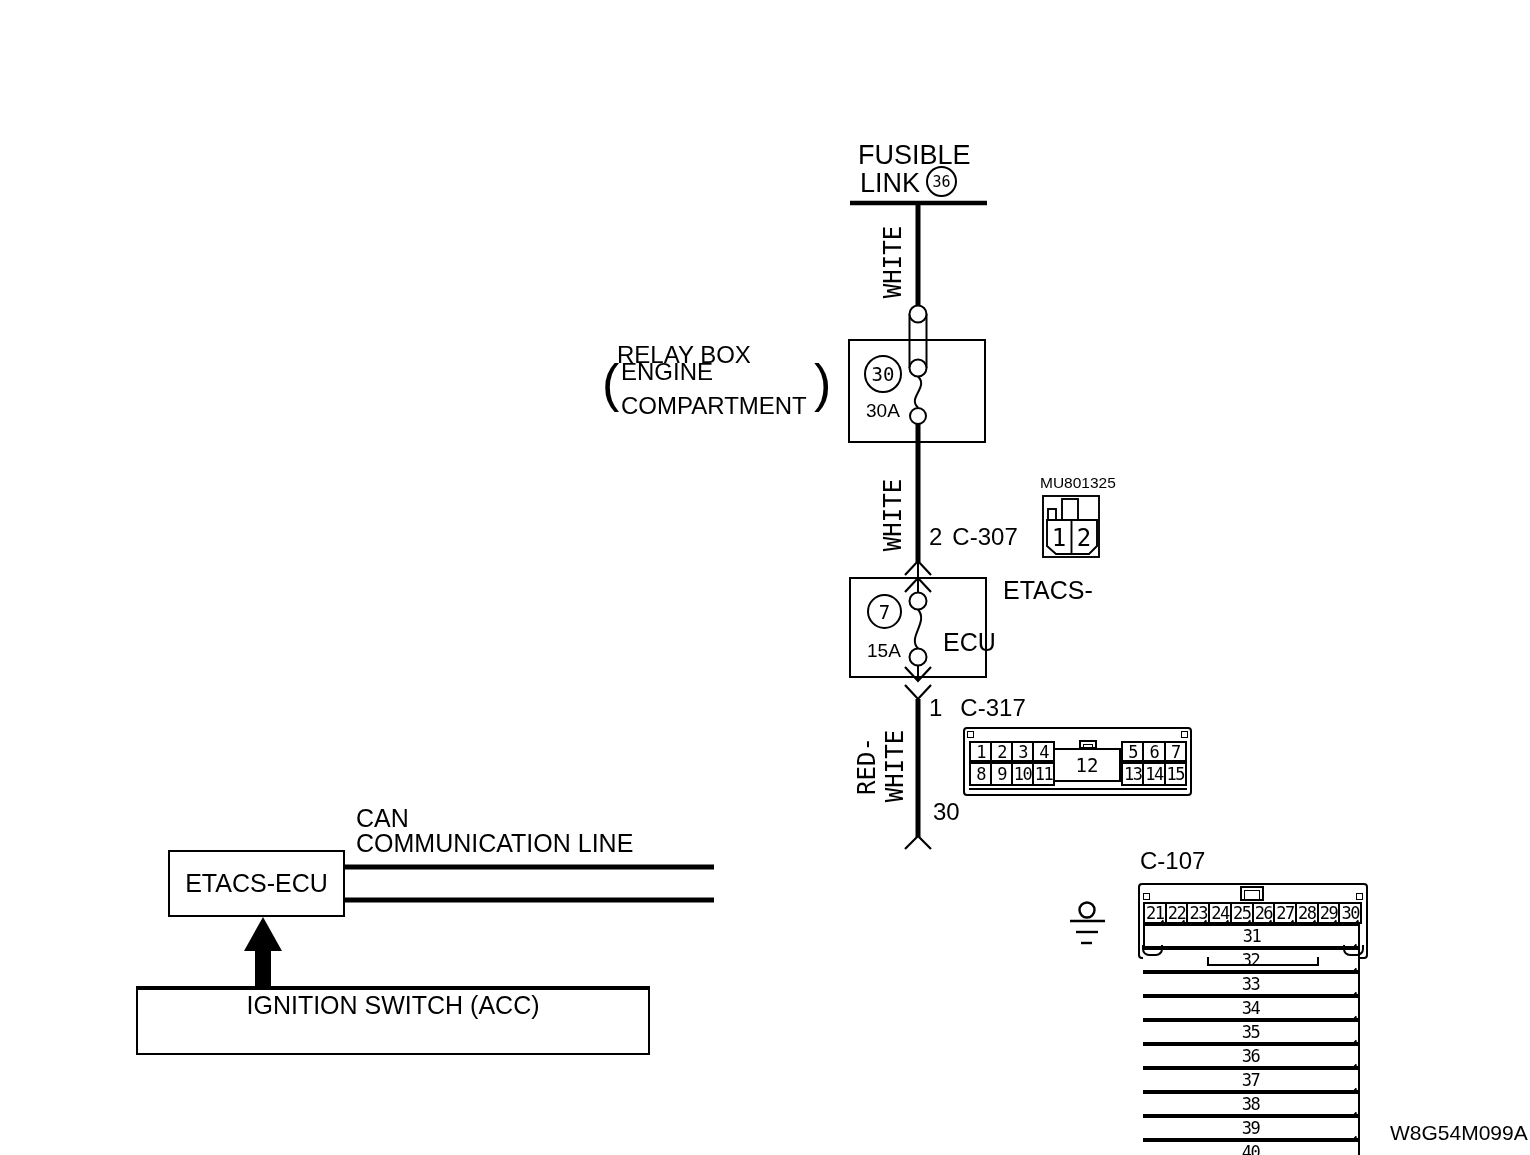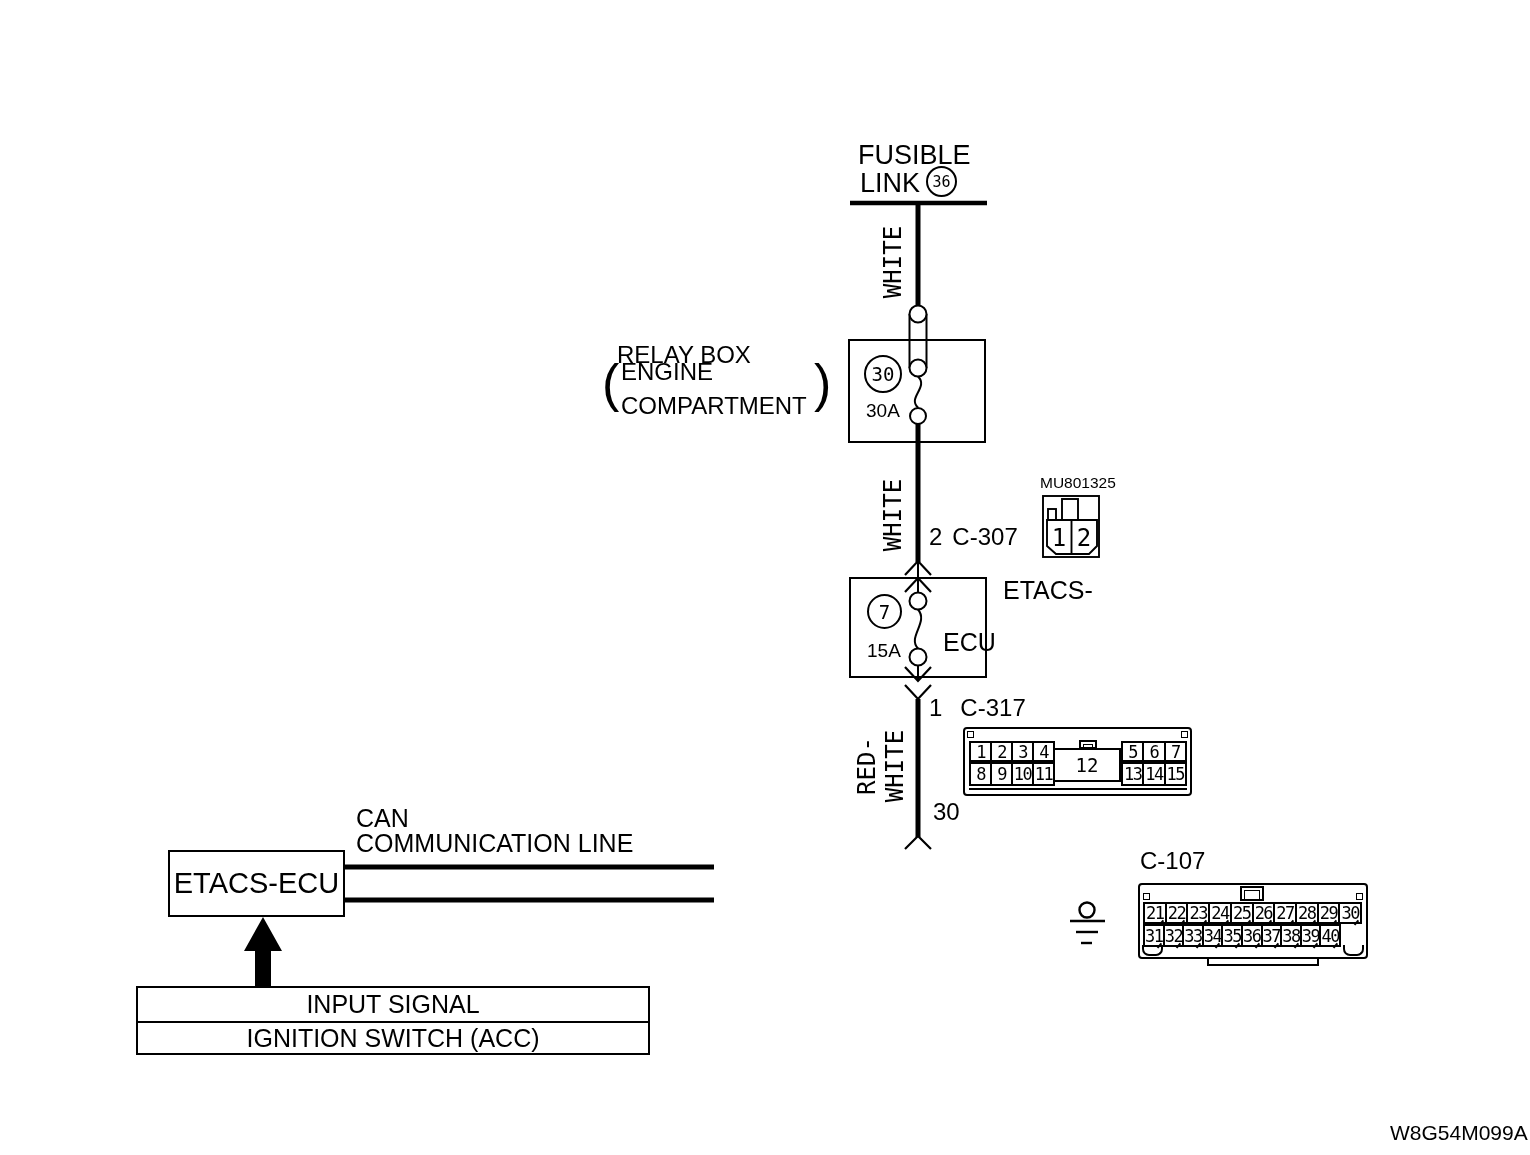--- a/index.html
+++ b/index.html
@@ -188,21 +188,21 @@
     <div>WHITE</div>
   </div>
   <div class="abs mono" style="left:933px; top:798px; font-size:24px;">30</div>
 
   <div class="abs" style="left:356px; top:806px; font-size:25px; line-height:24.5px; white-space:normal;">
     <div>CAN</div>
     <div>COMMUNICATION LINE</div>
   </div>
 
   <div class="box" style="left:168px; top:850px; width:177px; height:67px; border-width:2.2px;">
-    <div class="boxlabel" style="font-size:29px;">ETACS-ECU</div>
+    <div class="boxlabel" style="font-size:25px;">ETACS-ECU</div>
   </div>
 
 
   <div class="abs mono" style="left:1140px; top:847px; font-size:24px;">C-107</div>
   <div class="conn c107" style="left:1138px; top:883px; width:230px; height:76px;">
     <div class="tabbox" style="left:100px; top:1px; width:24px; height:15px;">
       <span class="inner"></span>
     </div>
     <span class="sq" style="left:3px; top:8px;"></span>
     <span class="sq" style="right:3px; top:8px;"></span>
@@ -211,37 +211,36 @@
       <div class="cell">22</div>
       <div class="cell">23</div>
       <div class="cell">24</div>
       <div class="cell">25</div>
       <div class="cell">26</div>
       <div class="cell">27</div>
       <div class="cell">28</div>
       <div class="cell">29</div>
       <div class="cell">30</div>
     </div>
-    <div class="cellrow" style="left:3px; top:39px; width:198px; height:23px;">
+    <div class="cellrow" style="left:3px; top:39px; width:217px; height:23px;flex-direction:column;">
       <div class="cell">31</div>
       <div class="cell">32</div>
       <div class="cell">33</div>
       <div class="cell">34</div>
       <div class="cell">35</div>
       <div class="cell">36</div>
       <div class="cell">37</div>
       <div class="cell">38</div>
       <div class="cell">39</div>
       <div class="cell">40</div>
     </div>
     <span class="foot" style="left:2px;"></span>
     <span class="foot" style="right:2px;"></span>
     <span class="btab"></span>
   </div>
 
   <div class="box" style="left:136px; top:986px; width:514px; height:69px; border-width:2.2px;">
-    <div style="height:33px; display:flex; align-items:center; justify-content:center; font-size:25px;">INPUT SIGNAL</div>
     <div style="height:31px; border-top:2.2px solid #000; display:flex; align-items:center; justify-content:center; font-size:25px;">IGNITION SWITCH (ACC)</div>
   </div>
 
   <div class="abs mono" style="left:1390px; top:1121px; font-size:21px;">W8G54M099A</div>
 
 </div>
 
 </body></html>

